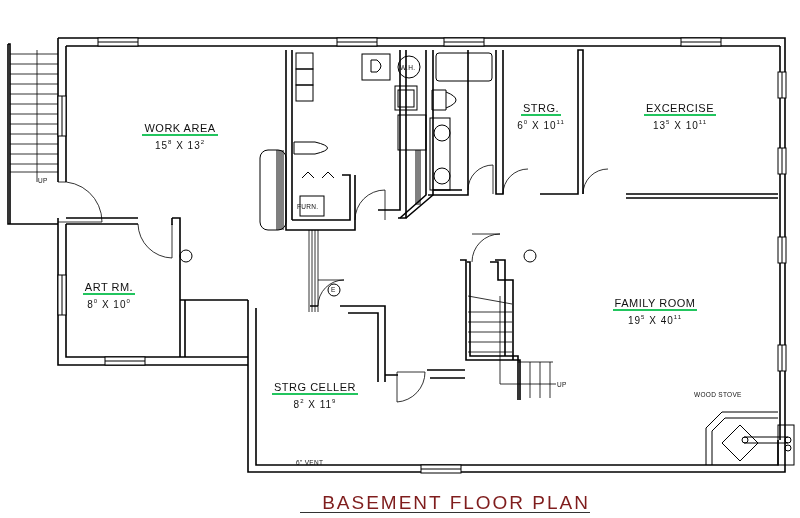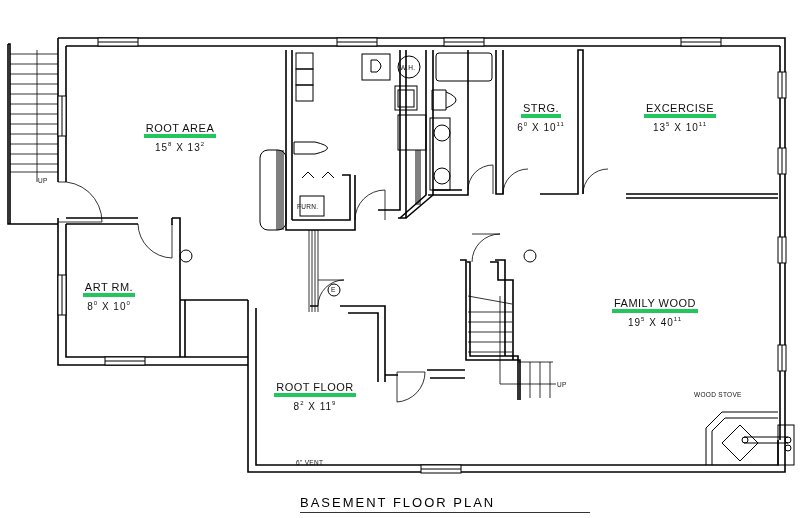--- a/index.html
+++ b/index.html
@@ -2,25 +2,25 @@
 <html><head>
   <meta charset="utf-8">
   <style>
     html, body { margin: 0; padding: 0; background: #ffffff; }
     body { width: 800px; height: 518px; overflow: hidden; position: relative; font-family: "Liberation Sans", sans-serif; }
     #plan { position: absolute; left: 0; top: 0; width: 800px; height: 518px; }
     .w { fill: none; stroke: #000; stroke-width: 1.6; }
     .wt { fill: none; stroke: #000; stroke-width: 1; }
     .thin { fill: none; stroke: #000; stroke-width: 0.8; }
     .lbl { position: absolute; text-align: center; color: #111; font-family: "Liberation Sans", sans-serif; }
-    .room-name { font-size: 11px; letter-spacing: 0.5px; border-bottom: 4px solid #22c55e; display: inline-block; padding: 0 2px; line-height: 12px; }
+    .room-name { font-size: 11px; letter-spacing: 0.5px; border-bottom: 2px solid #22c55e; display: inline-block; padding: 0 2px; line-height: 12px; }
     .room-dim { font-size: 10px; letter-spacing: 1px; line-height: 12px; }
     .room-dim sup { font-size: 6px; vertical-align: 5px; }
     .small { position: absolute; font-size: 6.5px; color: #111; letter-spacing: 0.3px; }
-    .title { position: absolute; left: 300px; top: 494px; width: 290px; text-align: left; font-size: 13px; letter-spacing: 2px; font-weight: 300; color: #000000; border-bottom: 1px solid #333; line-height: 18px; }
+    .title { position: absolute; left: 300px; top: 494px; width: 290px; text-align: right; font-size: 19px; letter-spacing: 2px; font-weight: 300; color: #7f1d1d; border-bottom: 1px solid #333; line-height: 18px; }
   </style>
 </head>
 <body>
 
 <svg id="plan" viewBox="0 0 800 518" xmlns="http://www.w3.org/2000/svg">
 
   <g>
     <path class="w" d="M8 44 L8 224 L58 224 M8 44 L10 44 L10 224"></path>
     <g class="thin">
       <line x1="10" y1="54" x2="58" y2="54"></line>
@@ -166,46 +166,46 @@
     <rect x="778" y="425" width="16" height="40"></rect>
     <line x1="744" y1="437" x2="788" y2="437"></line>
       <line x1="744" y1="443" x2="788" y2="443"></line>
     <circle cx="745" cy="440" r="3"></circle>
       <circle cx="788" cy="440" r="3"></circle>
       <circle cx="788" cy="448" r="3"></circle>
   </g>
 </svg>
 
 <div class="lbl" style="left:130px;top:118px;width:100px">
-  <div class="room-name">ROOT AREA</div>
+  <div class="room-name">WORK AREA</div>
   <div class="room-dim"><span>15</span><sup>8</sup> <span>X</span> <span>13</span><sup>2</sup></div>
 </div>
 
 <div class="lbl" style="left:64px;top:277px;width:90px">
   <div class="room-name">ART RM.</div>
   <div class="room-dim"><span>8</span><sup>0</sup> <span>X</span> <span>10</span><sup>0</sup></div>
 </div>
 
 <div class="lbl" style="left:265px;top:377px;width:100px">
-  <div class="room-name">ROOT FLOOR</div>
+  <div class="room-name">STRG CELLER</div>
   <div class="room-dim"><span>8</span><sup>2</sup> <span>X</span> <span>11</span><sup>9</sup></div>
 </div>
 
 <div class="lbl" style="left:503px;top:98px;width:76px">
   <div class="room-name">STRG.</div>
   <div class="room-dim"><span>6</span><sup>0</sup> <span>X</span> <span>10</span><sup>11</sup></div>
 </div>
 
 <div class="lbl" style="left:620px;top:98px;width:120px">
   <div class="room-name">EXCERCISE</div>
   <div class="room-dim"><span>13</span><sup>5</sup> <span>X</span> <span>10</span><sup>11</sup></div>
 </div>
 
 <div class="lbl" style="left:600px;top:293px;width:110px">
-  <div class="room-name">FAMILY WOOD</div>
+  <div class="room-name">FAMILY ROOM</div>
   <div class="room-dim"><span>19</span><sup>5</sup> <span>X</span> <span>40</span><sup>11</sup></div>
 </div>
 
 <span class="small" style="left:297px;top:203px">FURN.</span>
 <span class="small" style="left:400px;top:64px">W.H.</span>
 <span class="small" style="left:331px;top:286px">E</span>
 <span class="small" style="left:296px;top:459px">6" VENT</span>
 <span class="small" style="left:694px;top:391px">WOOD STOVE</span>
 <span class="small" style="left:38px;top:177px">UP</span>
 <span class="small" style="left:557px;top:381px">UP</span>

